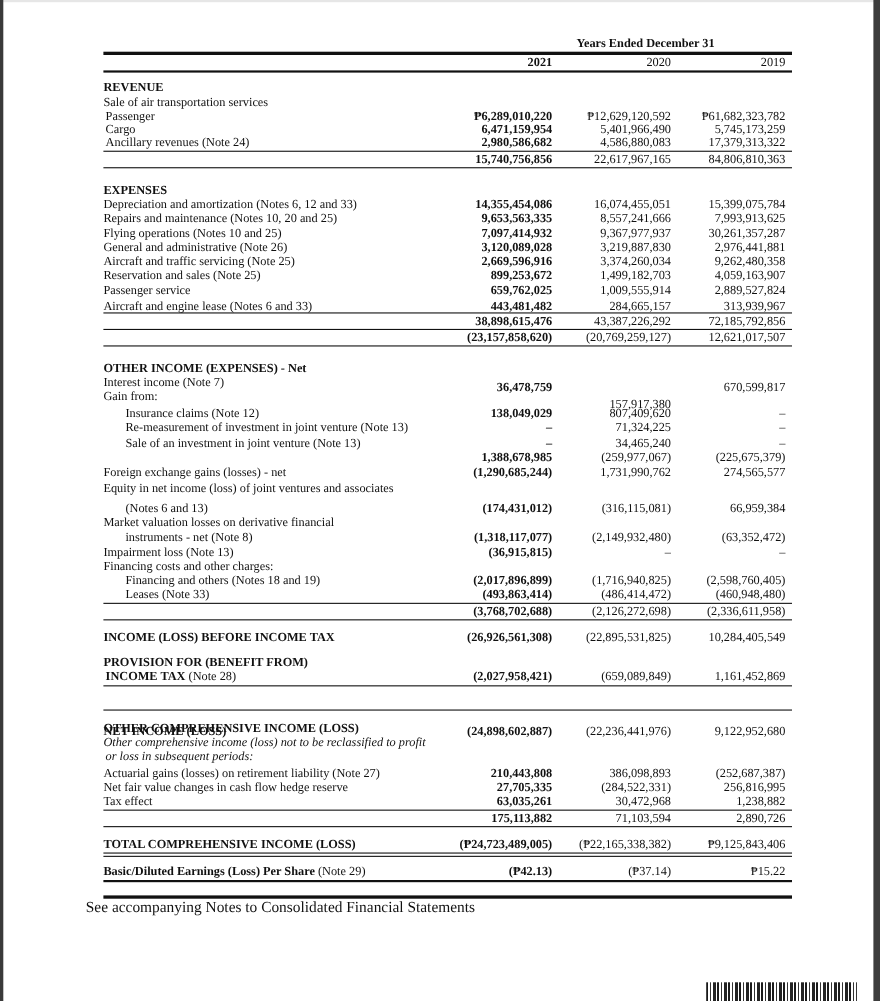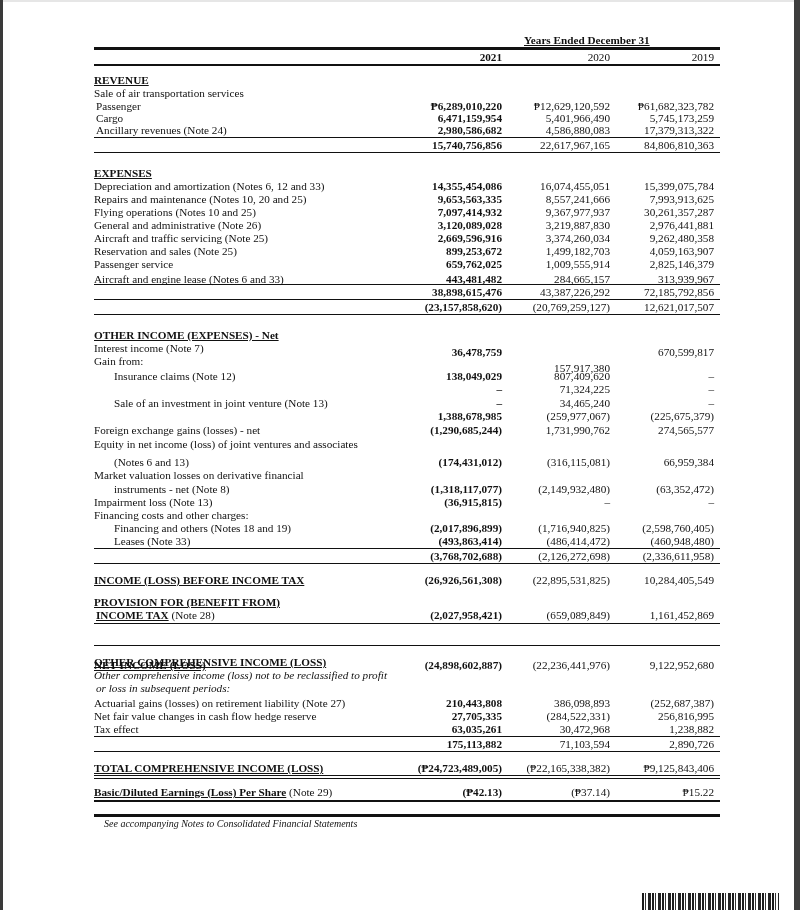--- a/index.html
+++ b/index.html
@@ -12,27 +12,27 @@
   .edge-top { position:absolute; left:0; top:0; width:800px; height:2px; background:#e6e6e6; }
   .page { position:absolute; left:94px; top:0; width:626px; }
   .row { position:absolute; left:0; width:626px; height:12px; font-size:11.2px; line-height:12px; white-space:nowrap; }
   .lbl { position:absolute; left:0; top:0; }
   .c1,.c2,.c3 { position:absolute; top:0; text-align:right; }
   .c1 { right:218px; font-weight:bold; }
   .c2 { right:110px; }
   .c3 { right:6px; }
   .i1 { left:2px; }
   .i2 { left:20px; }
-  .b { font-weight:bold;text-decoration:underline; }
+  .b { font-weight:bold; }
   .it { font-style:italic; }
   .rule { position:absolute; height:1px; background:#111; }
   .thick { height:3px; }
   .hdr { position:absolute; font-size:11.2px; line-height:12px; }
   .note { font-weight:normal; }
-  .foot { position:absolute; left:104px; top:818px; font-size:10px; font-style:italic; }
+  .foot { position:absolute; left:78px; top:818px; font-size:14px; }
   .barcode { position:absolute; left:642px; top:893px; width:137px; height:17px;
     background:repeating-linear-gradient(90deg,#1a1a1a 0 2px,#fff 2px 3px,#333 3px 4px,#fff 4px 6px,#222 6px 9px,#fff 9px 10px); }
 </style>
 </head>
 <body>
 
 <div class="edge-top"></div>
 <div class="edge-left"></div>
 <div class="edge-right"></div>
 
@@ -115,21 +115,21 @@
   <div class="row" style="top:245px;">
     <span class="lbl">Reservation and sales (Note 25)</span>
     <span class="c1">899,253,672</span>
     <span class="c2">1,499,182,703</span>
     <span class="c3">4,059,163,907</span>
   </div>
   <div class="row" style="top:258px;">
     <span class="lbl">Passenger service</span>
     <span class="c1">659,762,025</span>
     <span class="c2">1,009,555,914</span>
-    <span class="c3">2,825,146,379</span>
+    <span class="c3">2,889,527,824</span>
   </div>
   <div class="row" style="top:273px;">
     <span class="lbl">Aircraft and engine lease (Notes 6 and 33)</span>
     <span class="c1">443,481,482</span>
     <span class="c2">284,665,157</span>
     <span class="c3">313,939,967</span>
   </div>
   <div class="rule" style="left:0; top:284px; width:626px;"></div>
   <div class="row" style="top:286px;">
     <span class="c1">38,898,615,476</span>
@@ -156,20 +156,21 @@
   <div class="row" style="top:355px;">
       <span class="lbl">Gain from:</span>
     </div>
   <div class="row" style="top:370px;">
     <span class="lbl i2">Insurance claims (Note 12)</span>
     <span class="c1">138,049,029</span>
     <span class="c2">807,409,620</span>
     <span class="c3">–</span>
   </div>
   <div class="row" style="top:383px;">
+    <span class="lbl i2">Re-measurement of investment in joint venture (Note 13)</span>
     <span class="c1">–</span>
     <span class="c2">71,324,225</span>
     <span class="c3">–</span>
   </div>
   <div class="row" style="top:397px;">
     <span class="lbl i2">Sale of an investment in joint venture (Note 13)</span>
     <span class="c1">–</span>
     <span class="c2">34,465,240</span>
     <span class="c3">–</span>
   </div>

